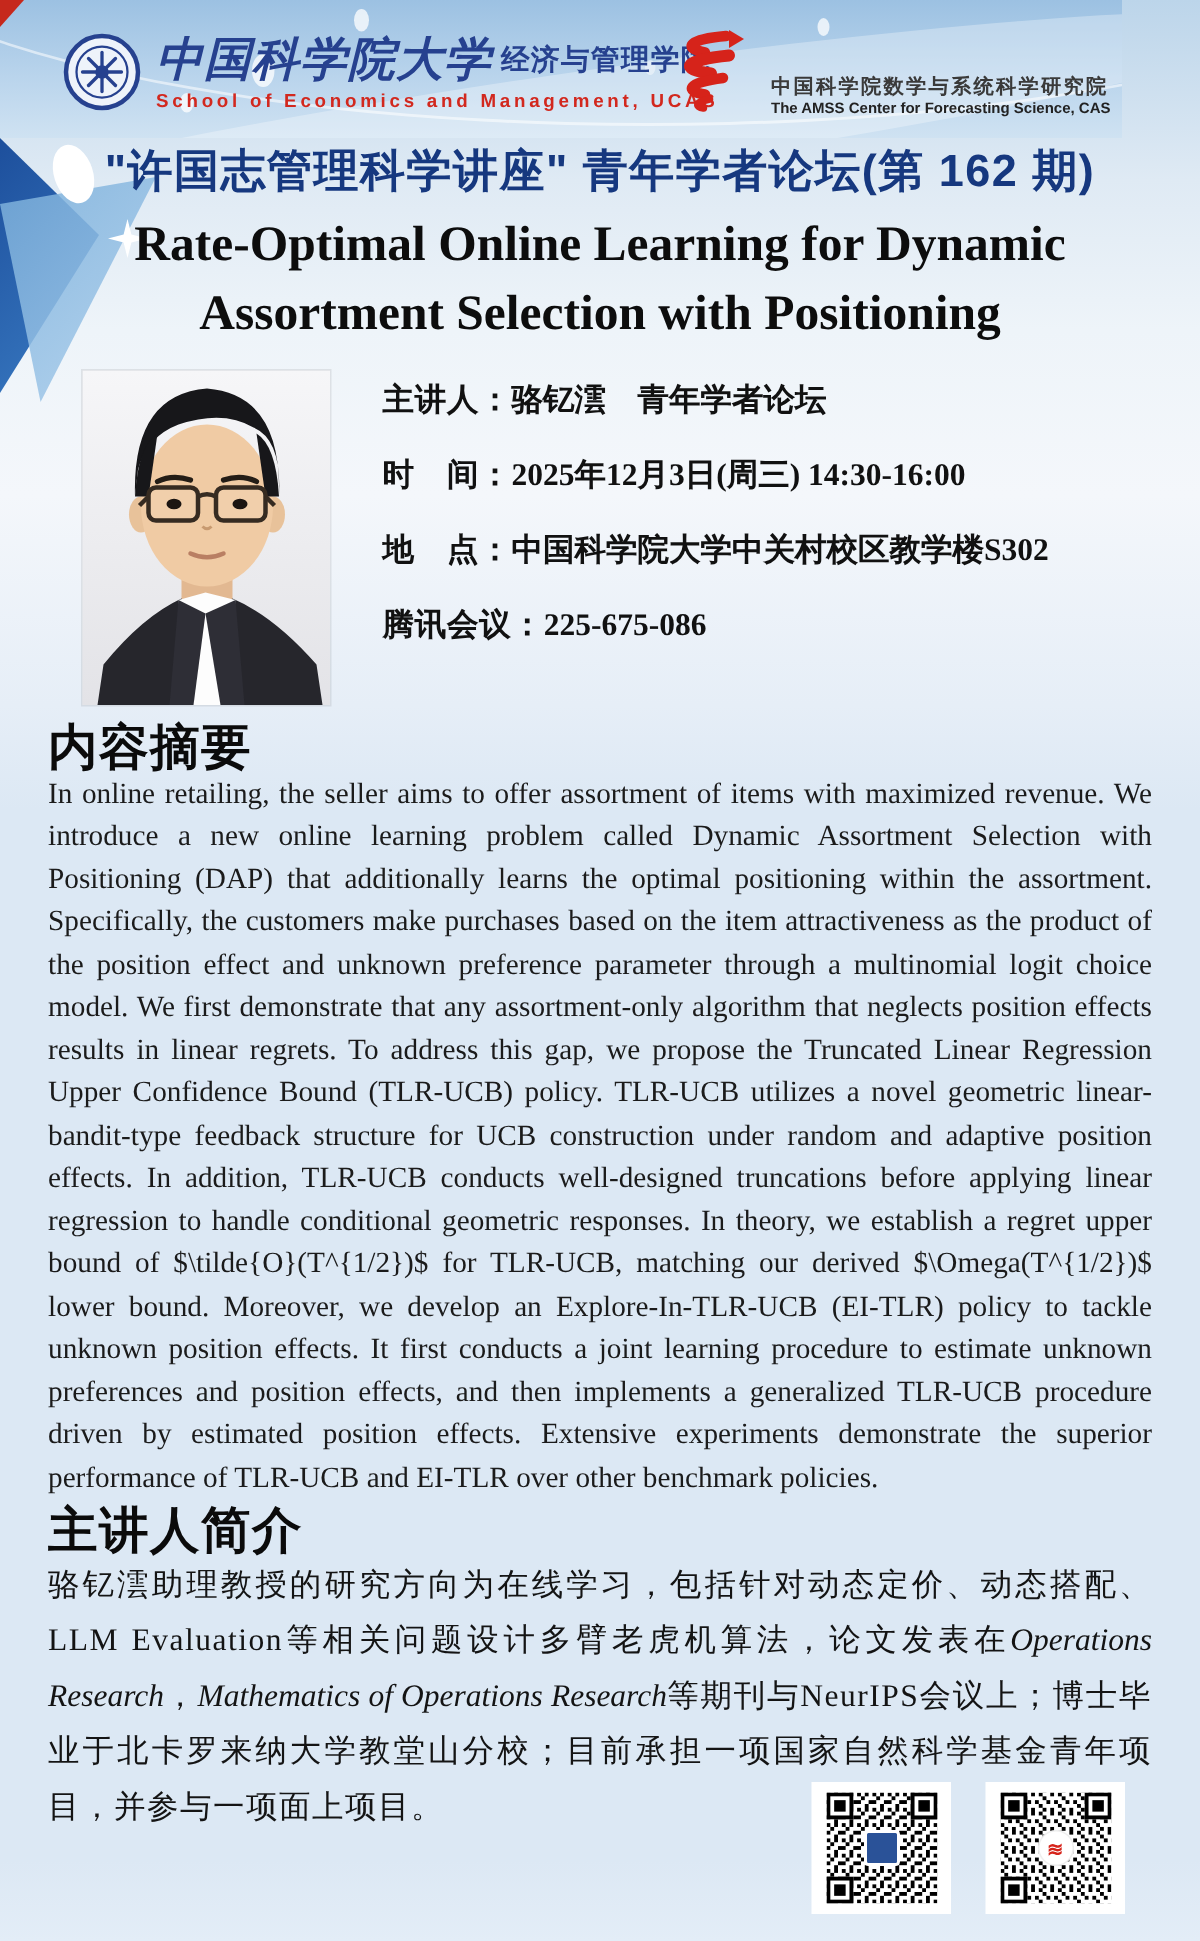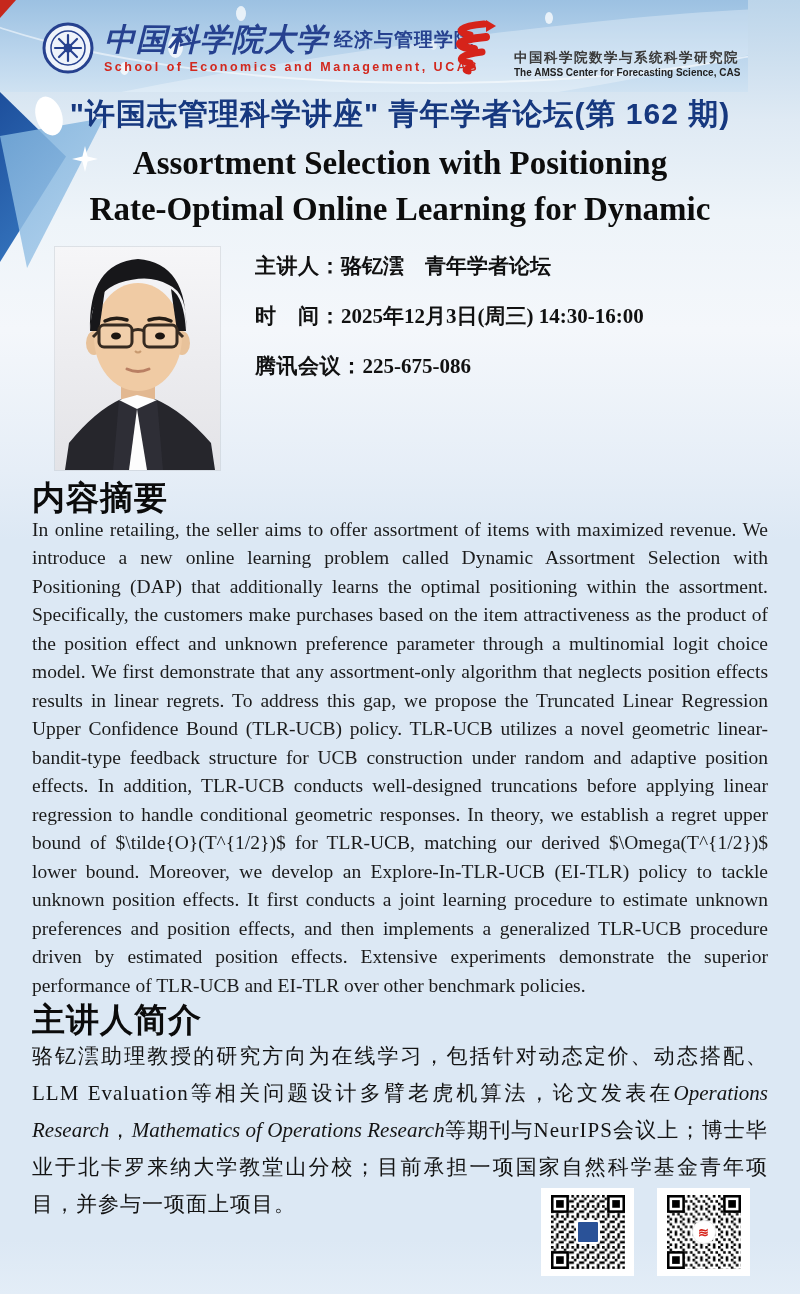--- a/index.html
+++ b/index.html
@@ -133,22 +133,22 @@
 
   <div class="corner-red"></div>
 
   <div class="deco-wedge-dark"></div>
   <div class="deco-wedge-light"></div>
   <div class="deco-ellipse-white"></div>
   <div class="deco-star"></div>
 
   <div class="banner">"许国志管理科学讲座" 青年学者论坛(第 162 期)</div>
   <div class="title">
+    <div>Rate-Optimal Online Learning for Dynamic</div>
     <div>Assortment Selection with Positioning</div>
-    <div>Rate-Optimal Online Learning for Dynamic</div>
   </div>
 
   <div class="photo">
     <svg viewBox="0 0 165 223" width="165" height="223">
       <defs>
         <linearGradient id="pbg" x1="0" y1="0" x2="0" y2="1">
           <stop offset="0" stop-color="#f6f6f8"></stop>
             <stop offset="1" stop-color="#e3e3e7"></stop>
         </linearGradient>
       </defs>
@@ -179,20 +179,23 @@
   </div>
 
   <div class="info-col">
     <div class="info-row">
       <span class="info-label">主讲人：</span><span>骆钇澐　青年学者论坛</span>
     </div>
     <div class="info-row">
       <span class="info-label">时　间：</span><span>2025年12月3日(周三) 14:30-16:00</span>
     </div>
     <div class="info-row">
+      <span class="info-label">地　点：</span><span>中国科学院大学中关村校区教学楼S302</span>
+    </div>
+    <div class="info-row">
       <span class="info-label">腾讯会议：</span><span>225-675-086</span>
     </div>
   </div>
 
   <div class="sec-heading abstract-heading">内容摘要</div>
   <div class="abstract-text">In online retailing, the seller aims to offer assortment of items with maximized revenue. We introduce a new online learning problem called Dynamic Assortment Selection with Positioning (DAP) that additionally learns the optimal positioning within the assortment. Specifically, the customers make purchases based on the item attractiveness as the product of the position effect and unknown preference parameter through a multinomial logit choice model. We first demonstrate that any assortment-only algorithm that neglects position effects results in linear regrets. To address this gap, we propose the Truncated Linear Regression Upper Confidence Bound (TLR-UCB) policy. TLR-UCB utilizes a novel geometric linear-bandit-type feedback structure for UCB construction under random and adaptive position effects. In addition, TLR-UCB conducts well-designed truncations before applying linear regression to handle conditional geometric responses. In theory, we establish a regret upper bound of $\tilde{O}(T^{1/2})$ for TLR-UCB, matching our derived $\Omega(T^{1/2})$ lower bound. Moreover, we develop an Explore-In-TLR-UCB (EI-TLR) policy to tackle unknown position effects. It first conducts a joint learning procedure to estimate unknown preferences and position effects, and then implements a generalized TLR-UCB procedure driven by estimated position effects. Extensive experiments demonstrate the superior performance of TLR-UCB and EI-TLR over other benchmark policies.</div>
 
   <div class="sec-heading bio-heading">主讲人简介</div>
   <div class="bio-text"><span>骆钇澐助理教授的研究方向为在线学习，包括针对动态定价、动态搭配、LLM Evaluation等相关问题设计多臂老虎机算法，论文发表在</span><i>Operations Research</i><span>，</span><i>Mathematics of Operations Research</i><span>等期刊与NeurIPS会议上；博士毕业于北卡罗来纳大学教堂山分校；目前承担一项国家自然科学基金青年项目，并参与一项面上项目。</span></div>
 

